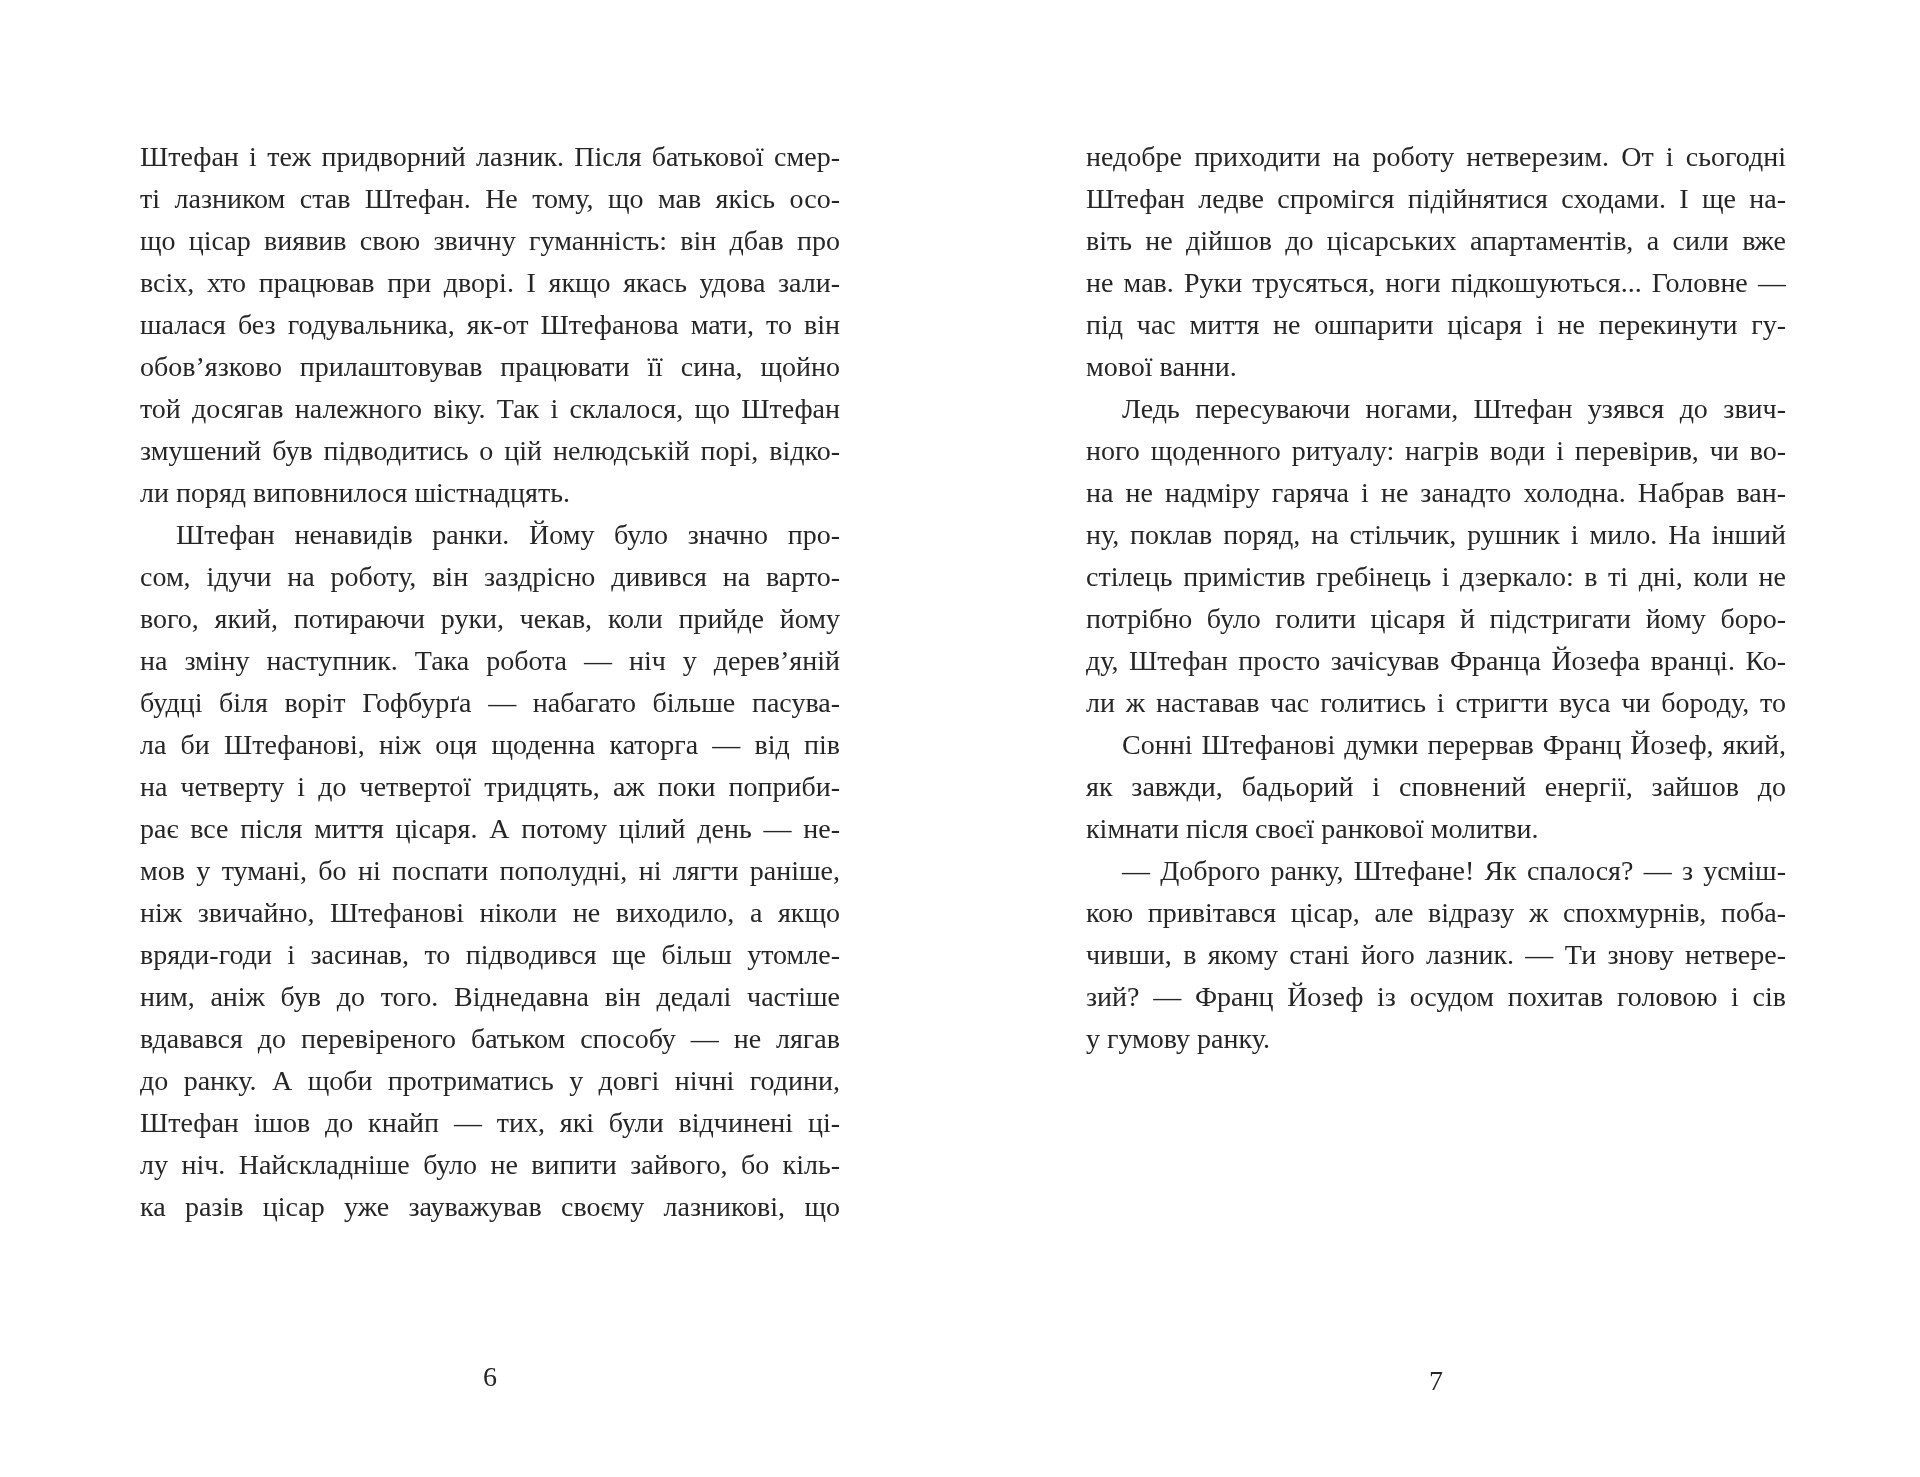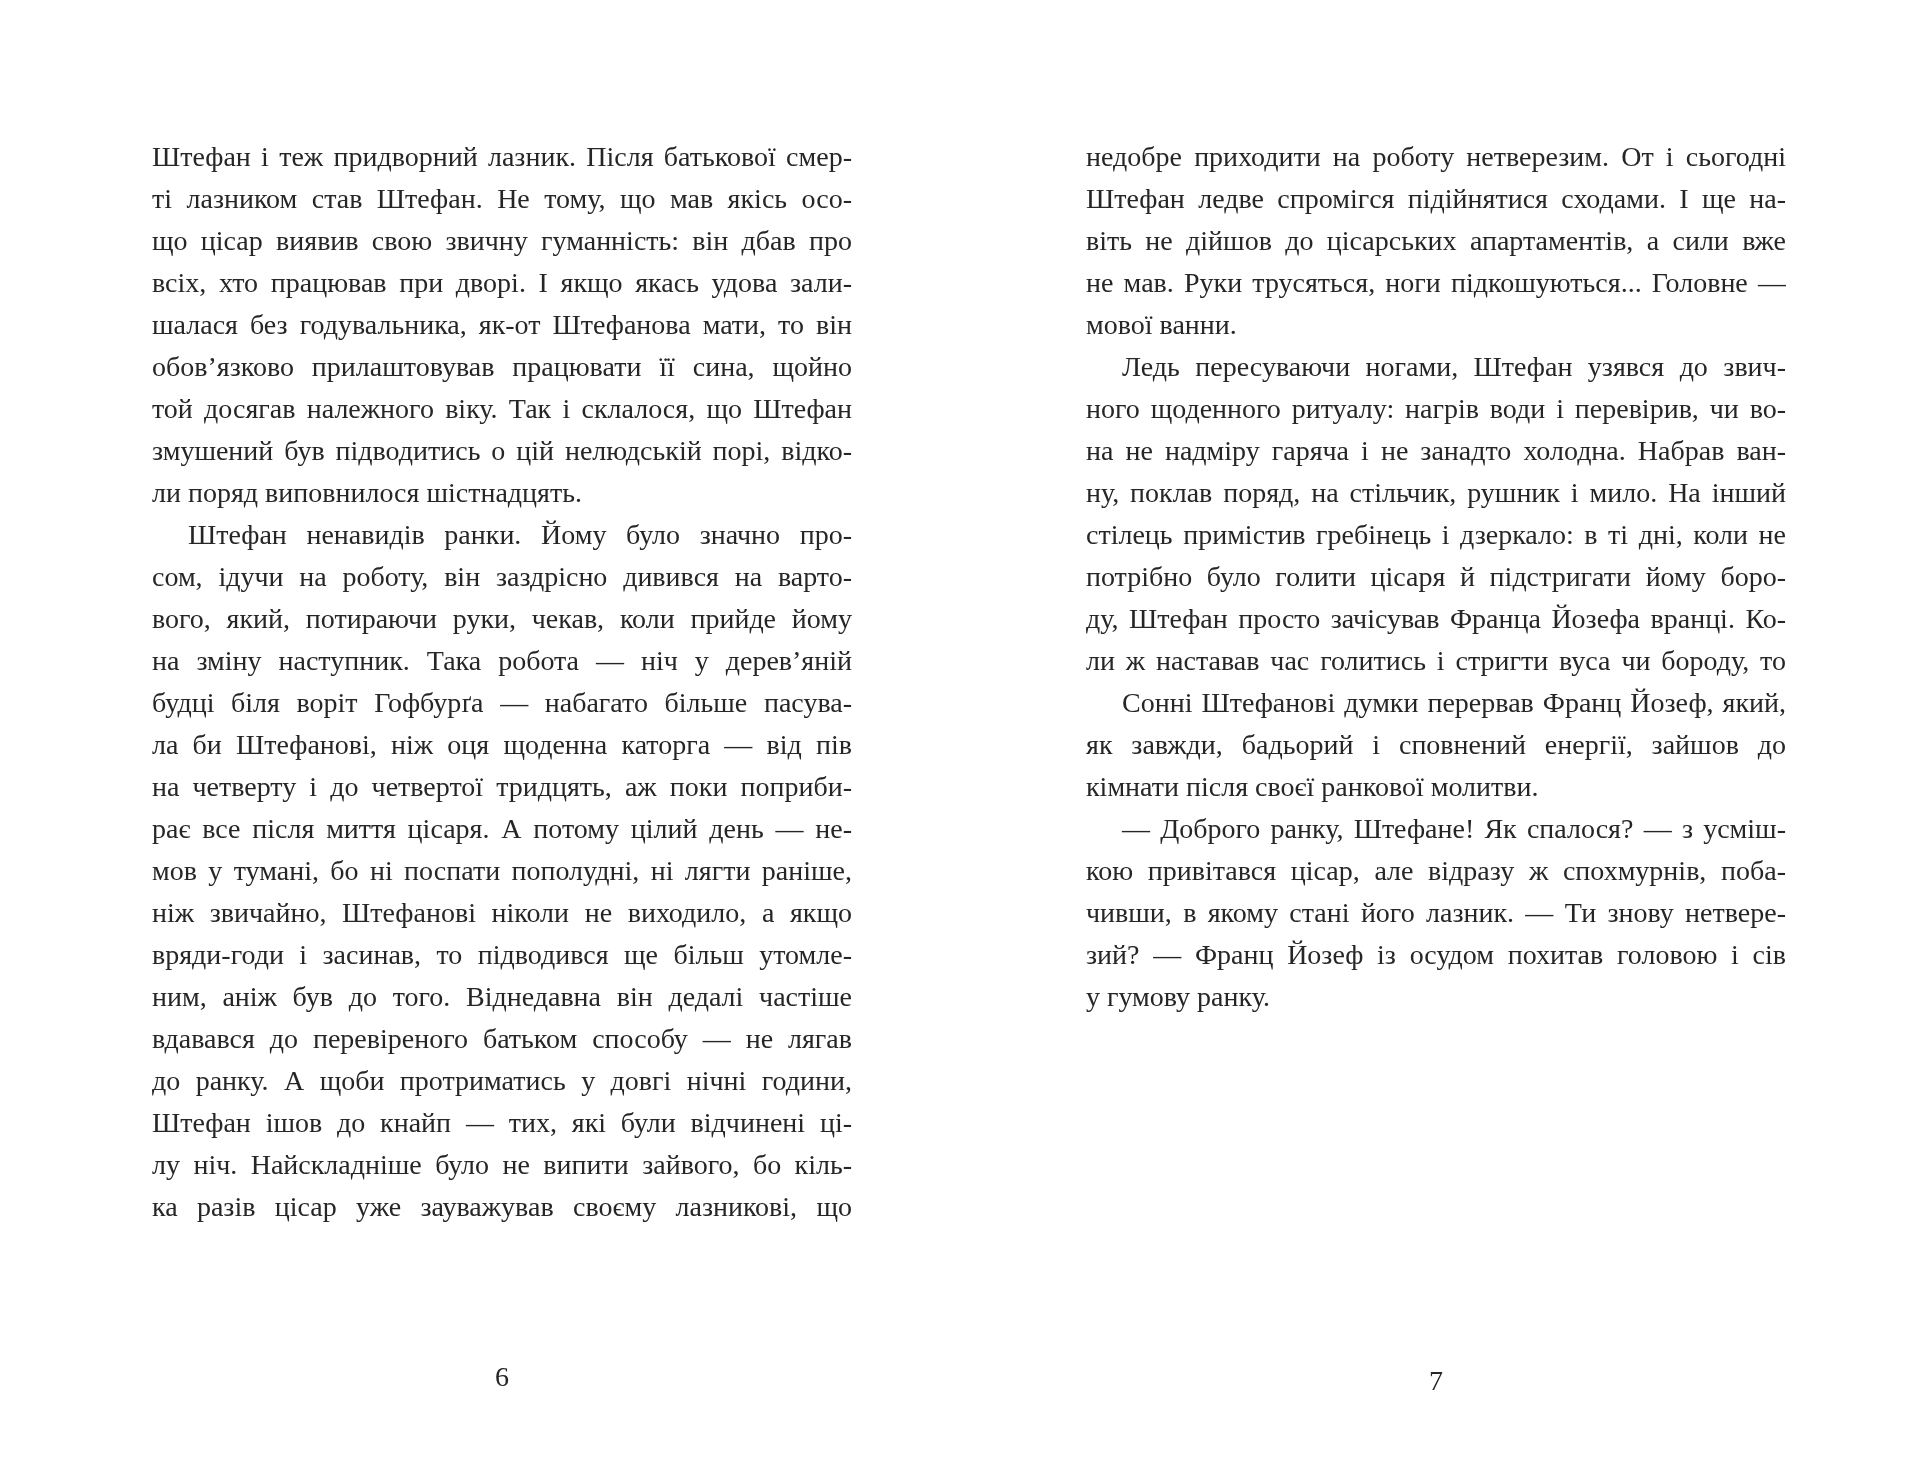--- a/index.html
+++ b/index.html
@@ -21,21 +21,21 @@
     inset: 0;
     background: #ffffff;
   }
   .page {
     position: absolute;
     top: 0;
     width: 960px;
     height: 1477px;
     background: #ffffff;
   }
-  .page.left  { left: 12px; padding-left: 16px; }
+  .page.left  { left: 0; padding-left: 16px; }
   .page.right { left: 960px; }
 
   .text-block {
     position: absolute;
     top: 136px;
     width: 700px;
     font-size: 28px;
     line-height: 42px;
     font-kerning: normal;
   }
@@ -108,20 +108,21 @@
     <div class="folio">6</div>
   </div>
 
   <div class="page right">
     <div class="text-block">
         <div class="para">
           <div class="line">недобре приходити на роботу нетверезим. От і сьогодні</div>
           <div class="line">Штефан ледве спромігся підійнятися сходами. І ще на-</div>
           <div class="line">віть не дійшов до цісарських апартаментів, а сили вже</div>
           <div class="line">не мав. Руки трусяться, ноги підкошуються... Головне —</div>
+          <div class="line">під час миття не ошпарити цісаря і не перекинути гу-</div>
           <div class="line last">мової ванни.</div>
         </div>
         <div class="para indent">
           <div class="line">Ледь пересуваючи ногами, Штефан узявся до звич-</div>
           <div class="line">ного щоденного ритуалу: нагрів води і перевірив, чи во-</div>
           <div class="line">на не надміру гаряча і не занадто холодна. Набрав ван-</div>
           <div class="line">ну, поклав поряд, на стільчик, рушник і мило. На інший</div>
           <div class="line">стілець примістив гребінець і дзеркало: в ті дні, коли не</div>
           <div class="line">потрібно було голити цісаря й підстригати йому боро-</div>
           <div class="line">ду, Штефан просто зачісував Франца Йозефа вранці. Ко-</div>

